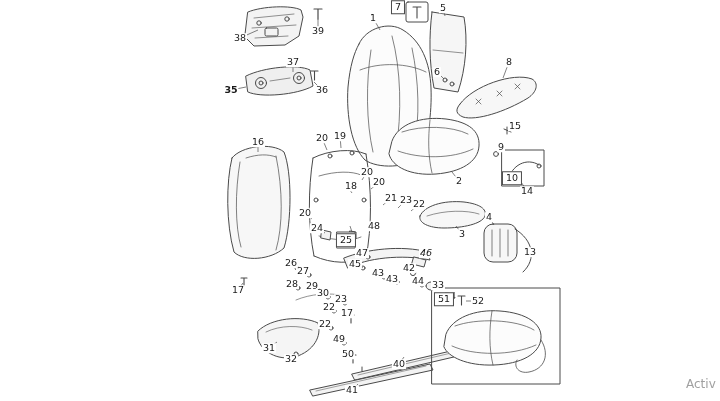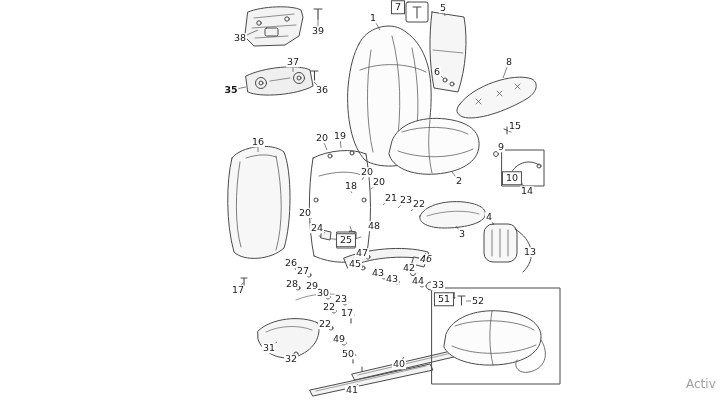--- a/index.html
+++ b/index.html
@@ -259,21 +259,21 @@
       <span class="callout" style="left: 419px; top: 204px;">22</span>
       <span class="callout" style="left: 305px; top: 213px;">20</span>
       <span class="callout" style="left: 317px; top: 228px;">24</span>
       <span class="callout" style="left: 350px; top: 226px; margin-left: 24px;">48</span>
       <span class="callout boxed" style="left: 346px; top: 240px;">25</span>
       <span class="callout" style="left: 362px; top: 253px;">47</span>
       <span class="callout" style="left: 355px; top: 264px;">45</span>
       <span class="callout" style="left: 378px; top: 273px;">43</span>
       <span class="callout" style="left: 392px; top: 279px;">43</span>
       <span class="callout" style="left: 409px; top: 268px;">42</span>
-      <span class="callout" style="left: 426px; top: 259px; font-style: italic;">46</span>
+      <span class="callout" style="left: 426px; top: 253px; font-style: italic;">46</span>
       <span class="callout" style="left: 418px; top: 281px;">44</span>
       <span class="callout" style="left: 291px; top: 263px;">26</span>
       <span class="callout" style="left: 303px; top: 271px;">27</span>
       <span class="callout" style="left: 292px; top: 284px;">28</span>
       <span class="callout" style="left: 312px; top: 286px;">29</span>
       <span class="callout" style="left: 323px; top: 293px;">30</span>
       <span class="callout" style="left: 341px; top: 299px;">23</span>
       <span class="callout" style="left: 329px; top: 307px;">22</span>
       <span class="callout" style="left: 238px; top: 290px;">17</span>
       <span class="callout" style="left: 347px; top: 313px;">17</span>

